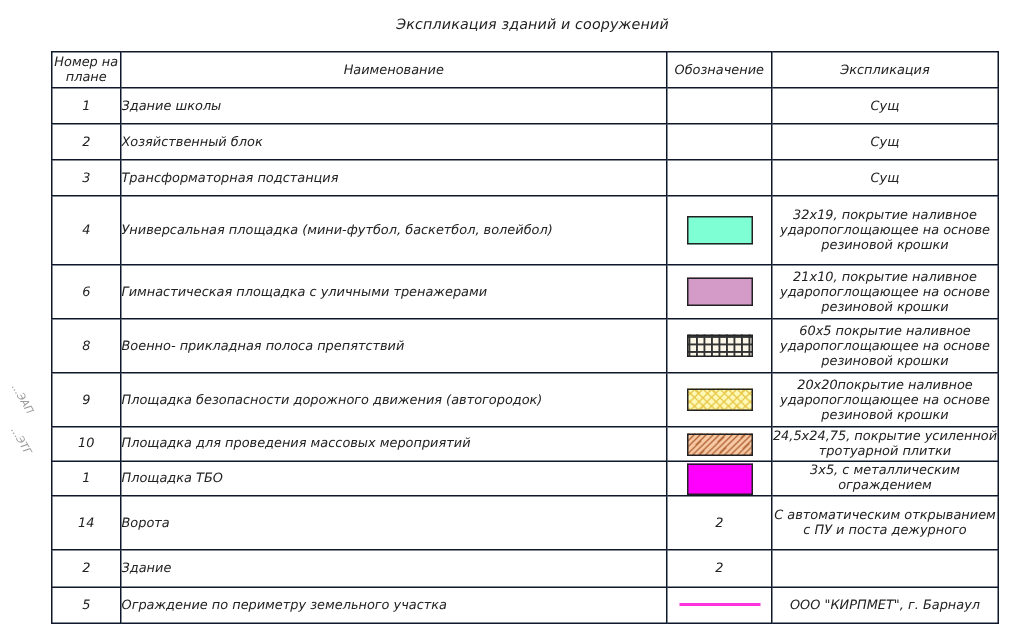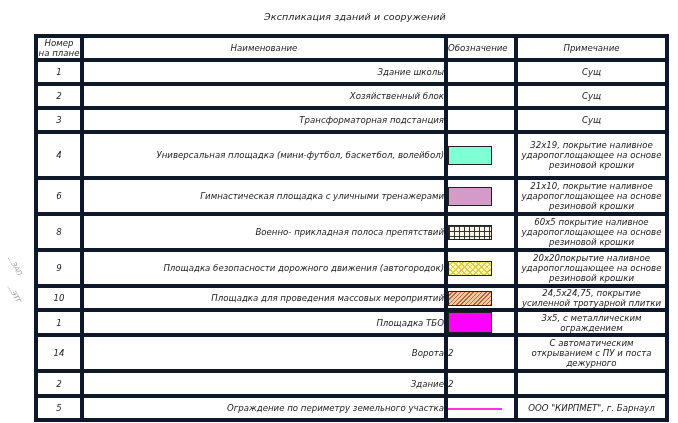--- a/index.html
+++ b/index.html
@@ -2,26 +2,26 @@
 <html><head>
   <meta charset="utf-8">
   <style>
     html, body { margin: 0; padding: 0; background: #ffffff; }
     body { width: 678px; height: 423px; position: relative; overflow: hidden;
            font-family: "DejaVu Sans", sans-serif; font-style: italic; color: #222; }
     .title { position: absolute; left: 16px; width: 678px; top: 11px; text-align: center;
              font-size: 9.5px; letter-spacing: 0.1px; }
     table.expl { position: absolute; left: 34px; top: 34px; border-collapse: collapse;
                  table-layout: fixed; width: 631px; }
-    table.expl td, table.expl th { border: 4px solid #0f172a; padding: 0; font-weight: normal;
+    table.expl td, table.expl th { border: 1px solid #0f172a; padding: 0; font-weight: normal;
                  font-size: 8.6px; line-height: 10px; vertical-align: middle; overflow: hidden; }
     th.c-num, td.c-num { text-align: center; }
-    td.c-name { text-align: right; padding-left: 3px; font-style: italic; }
+    td.c-name { text-align: left; padding-left: 3px; font-style: italic; }
     th.c-name { text-align: center; }
-    td.c-des, th.c-des { text-align: left; margin-top: 21px; }
+    td.c-des, th.c-des { text-align: center; margin-top: 21px; }
     td.c-note, th.c-note { text-align: center; }
     .hdr-num { font-size: 8px; line-height: 10px; }
     .note-small { font-size: 8.3px; line-height: 11.5px; }
     .swatch { display: inline-block; width: 44px; height: 19px; border: 1px solid #222;
               vertical-align: middle; box-sizing: border-box; }
     .sw-grid { background-color: #fbf7e8;
       background-image: linear-gradient(#333 1px, transparent 1px), linear-gradient(90deg, #333 1px, transparent 1px);
       background-size: 5px 5px; height: 15px; }
     .sw-cross { height: 15px; background-color: #fff9b8;
       background-image: repeating-linear-gradient(45deg, #e8c84a 0 1px, transparent 1px 4px),
@@ -44,21 +44,21 @@
     <col style="width:46px">
     <col style="width:364px">
     <col style="width:70px">
     <col style="width:151px">
   </colgroup>
   <tbody>
       <tr style="height:24px">
     <th class="c-num hdr-num">Номер на плане</th>
     <th class="c-name">Наименование</th>
     <th class="c-des">Обозначение</th>
-    <th class="c-note">Примечание</th>
+    <th class="c-note">Экспликация</th>
   </tr>
 
   <tr style="height:24px">
     <td class="c-num">1</td>
     <td class="c-name">Здание школы</td>
     <td class="c-des"></td>
     <td class="c-note">Сущ</td>
   </tr>
   <tr style="height:24px">
     <td class="c-num">2</td>

